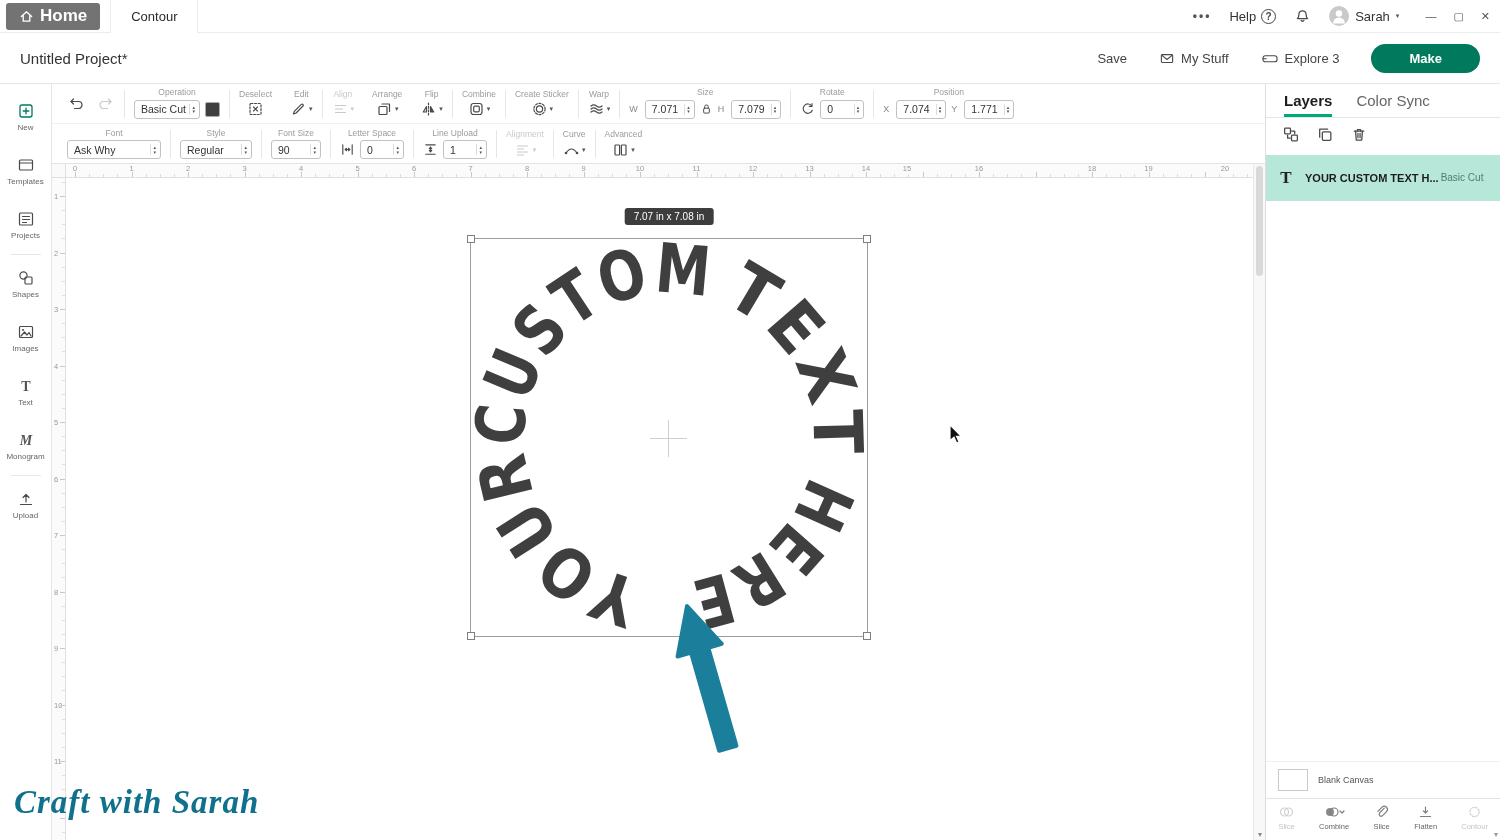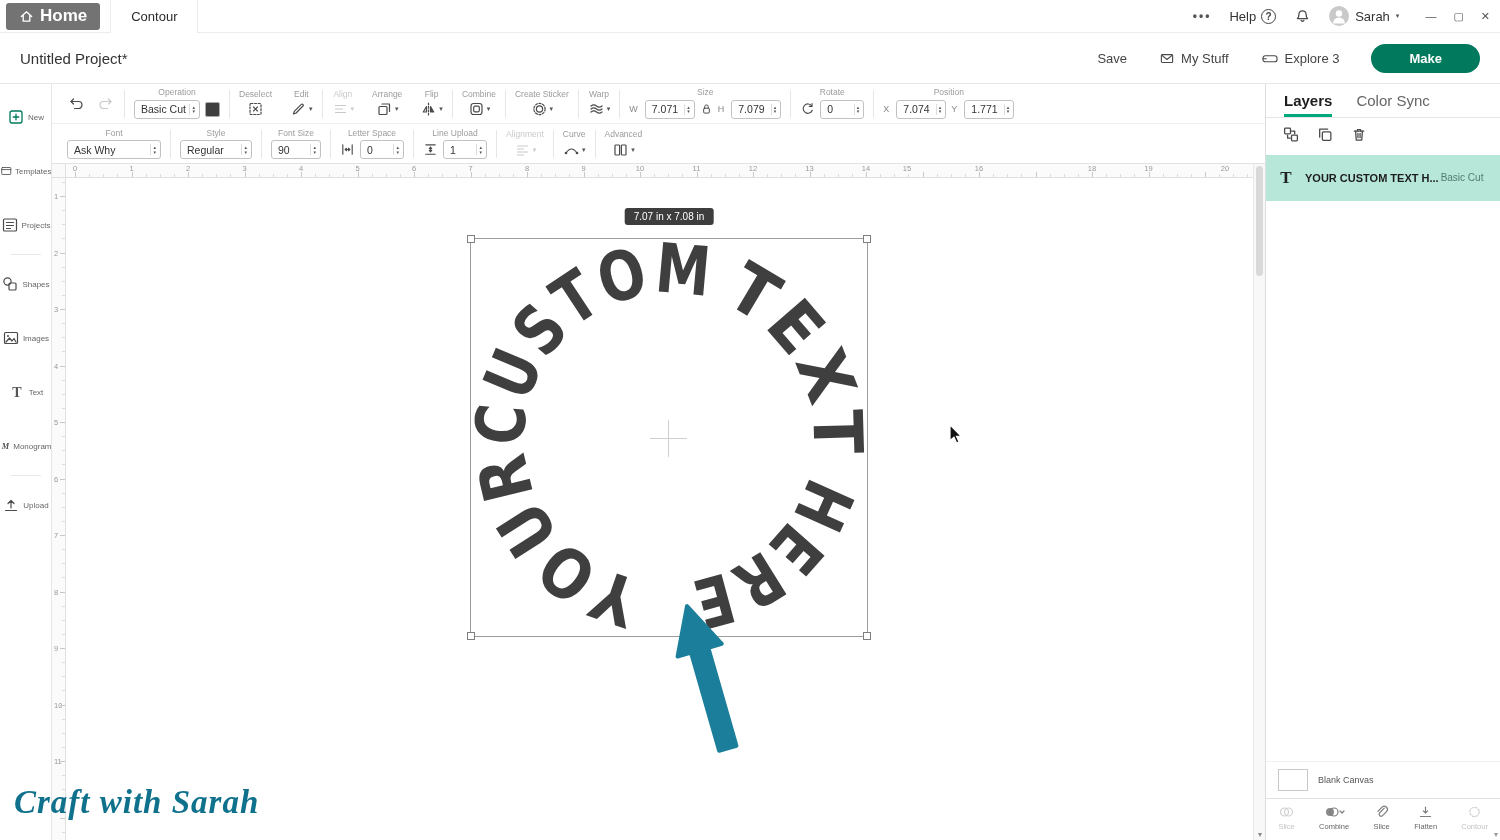--- a/index.html
+++ b/index.html
@@ -24,21 +24,21 @@
   
   .header{height:51px;display:flex;align-items:center;border-bottom:1px solid #e6e6e6;padding:0 20px;position:relative;z-index:19}
   .proj-title{font-size:15px;color:#333}
   .header-right{margin-left:auto;display:flex;gap:32px}
   .hdr-link{display:flex;align-items:center;gap:6px;font-size:13px;color:#444;cursor:pointer}
   .make-btn{background:#00795c;color:#fff;font-weight:bold;font-size:13px;height:29px;padding:0 38px;border:none;border-radius:16px;cursor:pointer}
 
   
   .body-row{display:flex;height:756px}
   .sidebar{width:52px;border-right:1px solid #e6e6e6;display:flex;flex-direction:column;align-items:center;padding-top:6px;background:#fff}
-  .side-item{width:52px;height:54px;display:flex;flex-direction:row;align-items:center;justify-content:center;gap:3px;cursor:pointer}
+  .side-item{width:52px;height:54px;display:flex;flex-direction:column;align-items:center;justify-content:center;gap:3px;cursor:pointer}
   .side-item span{font-size:8px;color:#666}
   .side-sep{width:30px;height:1px;background:#e8e8e8;margin:2px 0}
   .center-col{width:1213px;display:flex;flex-direction:column}
   .panel{width:235px;border-left:1px solid #ddd;background:#fff;display:flex;flex-direction:column;position:relative}
 
   
   .toolbar{height:80px;border-bottom:1px solid #e3e3e3;background:#fff}
   .trow{height:40px;display:flex;align-items:center;padding-left:6px}
   .trow1{border-bottom:1px solid #f0f0f0}
   .tgroup{display:flex;flex-direction:column;align-items:center;justify-content:center;padding:0 9px;height:40px}

